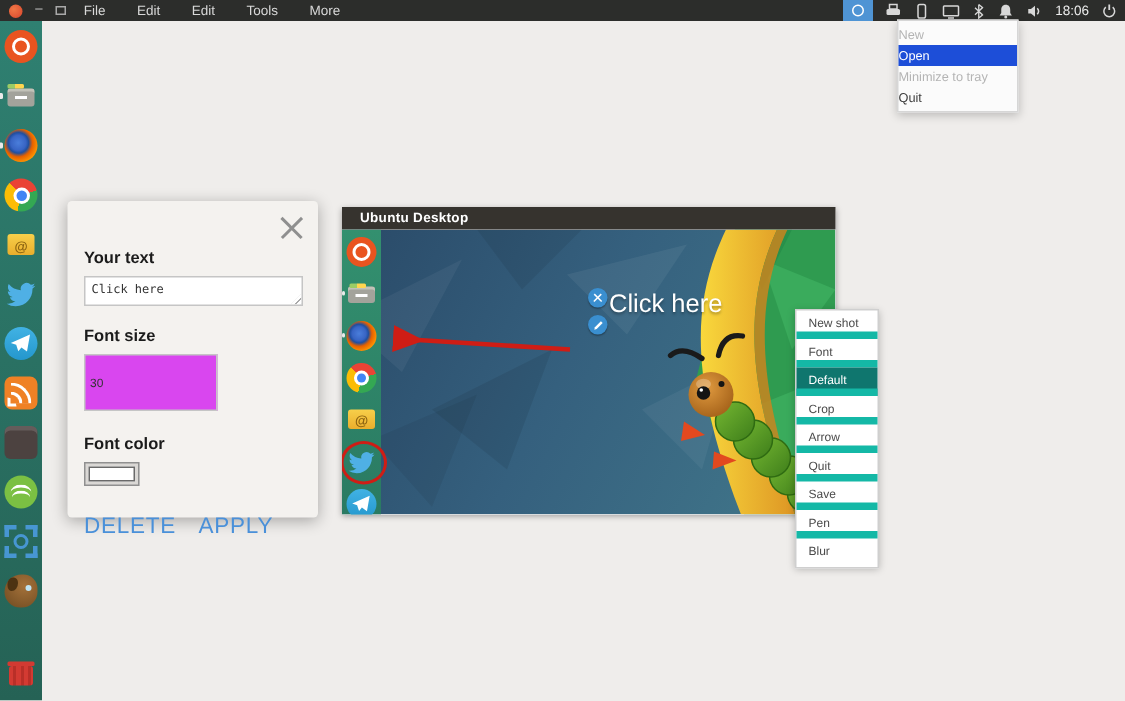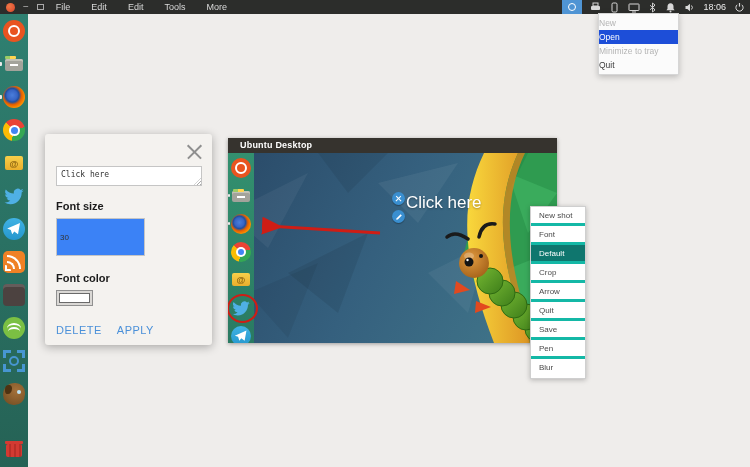--- a/index.html
+++ b/index.html
@@ -60,24 +60,24 @@
   
   .dialog { position:absolute; left:45px; top:134px; width:167px; height:211px; background:#f4f2ef; border-radius:3px; box-shadow:0 2px 10px rgba(0,0,0,.3); z-index:20; padding-top:32px; }
   .dlg-close { position:absolute; right:9px; top:9px; width:17px; height:17px; cursor:pointer; }
   .dlg-close::before,.dlg-close::after { content:""; position:absolute; left:-1px; top:7.5px; width:19px; height:1.6px; background:#8f8f8f; }
   .dlg-close::before { transform:rotate(45deg); }
   .dlg-close::after { transform:rotate(-45deg); }
   .dlg-label { font-size:11px; font-weight:bold; color:#1b1b1b; margin:0 0 6px 11px; }
   .ta-wrap { position:relative; margin:0 0 14px 11px; width:146px; }
   .dlg-textarea { width:146px; height:20px; background:#fff; border:1px solid #c5c5c5; font-family:"DejaVu Sans Mono",monospace; font-size:8px; color:#333; padding:3px 4px; resize:none; overflow:hidden; display:block; }
   .ta-wrap::after { content:""; position:absolute; right:1px; bottom:1px; width:7px; height:7px; background:repeating-linear-gradient(135deg,transparent 0 1.5px,#aaa 1.5px 2.5px); clip-path:polygon(100% 0,100% 100%,0 100%); }
-  .dlg-input { width:89px; height:13px; margin:0 0 16px 11px; background:#3b82f6; border:1px solid #c5c5c5; font-size:8px; color:#333; padding:18px 3px; display:block; }
+  .dlg-input { width:89px; height:13px; margin:0 0 16px 11px; background:#d946ef; border:1px solid #c5c5c5; font-size:8px; color:#333; padding:18px 3px; display:block; }
   .swatch-outer { margin:0 0 0 11px; width:37px; height:16px; border:1px solid #909090; background:#dad8d5; padding:2px; }
   .swatch-inner { width:100%; height:100%; background:#fff; border:1px solid #6a6a6a; }
-  .dlg-actions { margin:18px 0 0 11px; font-size:11px; color:#4a90d9; letter-spacing:.5px; display:flex; gap:15px; }
+  .dlg-actions { margin:18px 0 0 11px; font-size:15px; color:#4a90d9; letter-spacing:.5px; display:flex; gap:15px; }
   .dlg-actions span { cursor:pointer; }
 
   
   .preview { position:absolute; left:228px; top:138px; width:329px; height:205px; z-index:15; box-shadow:0 1px 4px rgba(0,0,0,.35); }
   .pv-titlebar { height:15px; background:#36332e; color:#fff; font-size:9px; font-weight:bold; line-height:15px; padding-left:12px; letter-spacing:.2px; }
   .pv-body { position:relative; width:329px; height:190px; overflow:hidden; }
   .pv-wall { position:absolute; left:0; top:0; }
   .pv-launcher { position:absolute; left:0; top:0; width:26px; height:190px; background:linear-gradient(180deg,#33906f,#2a7a62); display:flex; flex-direction:column; align-items:center; }
   .pv-launcher .lch { width:20px; height:20px; margin-top:8px; }
   .pv-launcher .lch:first-child { margin-top:5px; }
@@ -96,21 +96,21 @@
   .anno-edit { left:164px; top:57px; }
   .x-glyph { position:relative; width:7px; height:7px; }
   .x-glyph::before,.x-glyph::after { content:""; position:absolute; left:0; top:2.8px; width:7px; height:1.4px; background:#fff; }
   .x-glyph::before { transform:rotate(45deg); }
   .x-glyph::after { transform:rotate(-45deg); }
   .arrow-overlay { position:absolute; left:0; top:0; pointer-events:none; }
   .red-ellipse { position:absolute; left:-1px; top:141px; width:31px; height:29px; border:2.5px solid #cf1d15; border-radius:50%; }
 
   
   .ctx-menu { position:absolute; left:530px; top:206px; width:56px; background:#fff; border:1px solid #cfcfcf; box-shadow:0 1px 5px rgba(0,0,0,.25); z-index:40; }
-  .ctx-item { height:19px; line-height:18px; font-size:8px; color:#4a4a4a; padding-left:8px; border-bottom:3px solid #14b8a6; cursor:pointer; }
+  .ctx-item { height:19px; line-height:18px; font-size:8px; color:#4a4a4a; padding-left:8px; border-bottom:5px solid #14b8a6; cursor:pointer; }
   .ctx-item:last-child { border-bottom:none; }
   .ctx-item.selected { background:#0f766e; color:#fff; }
 
   
   .tray-menu { position:absolute; left:598px; top:13px; width:81px; background:#fbfbfb; border:1px solid #d6d6d6; box-shadow:0 2px 6px rgba(0,0,0,.22); z-index:60; padding:2px 0; }
   .tm-item { height:14px; line-height:14px; font-size:8.5px; color:#3c3c3c; cursor:pointer; }
   .tm-item.disabled { color:#b4b4b4; }
   .tm-item.selected { background:#1d4ed8; color:#fff; }
 </style>
 </head>
@@ -208,20 +208,21 @@
   <div class="lch">
       <span class="i i-dog"></span>
     </div>
   <div class="lch lch-trash">
       <span class="i i-trash"></span>
     </div>
 </div>
 
 <div class="dialog">
   <div class="dlg-close"></div>
+  <div class="dlg-label">Your text</div>
   <div class="ta-wrap">
     <textarea class="dlg-textarea" spellcheck="false" style="">Click here</textarea>
   </div>
   <div class="dlg-label">Font size</div>
   <input class="dlg-input" value="30" style="">
   <div class="dlg-label">Font color</div>
   <div class="swatch-outer">
       <div class="swatch-inner"></div>
     </div>
   <div class="dlg-actions">

